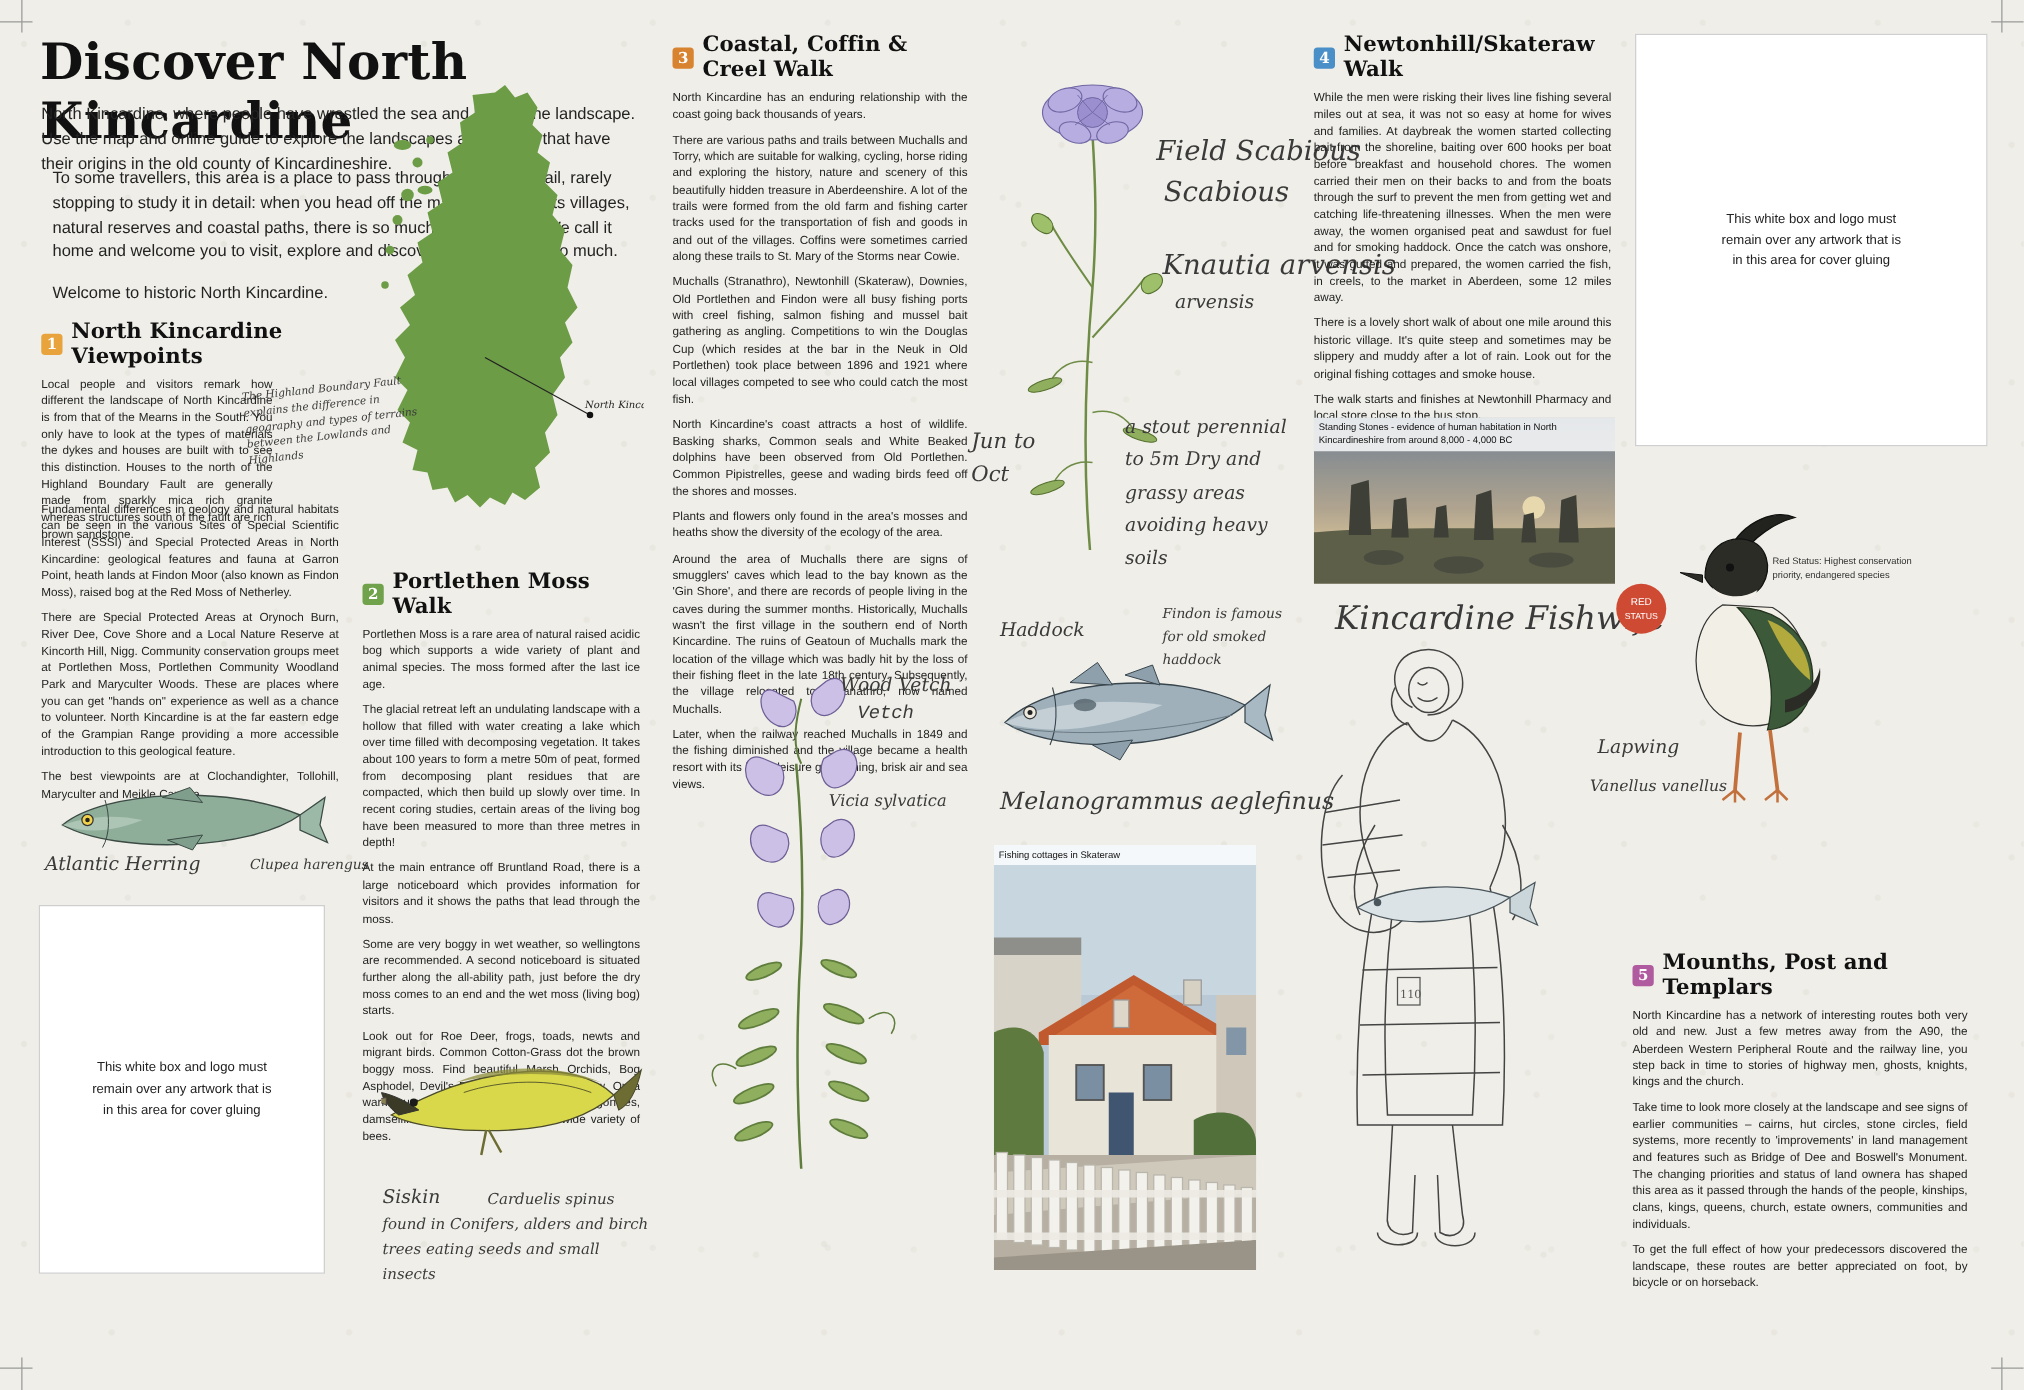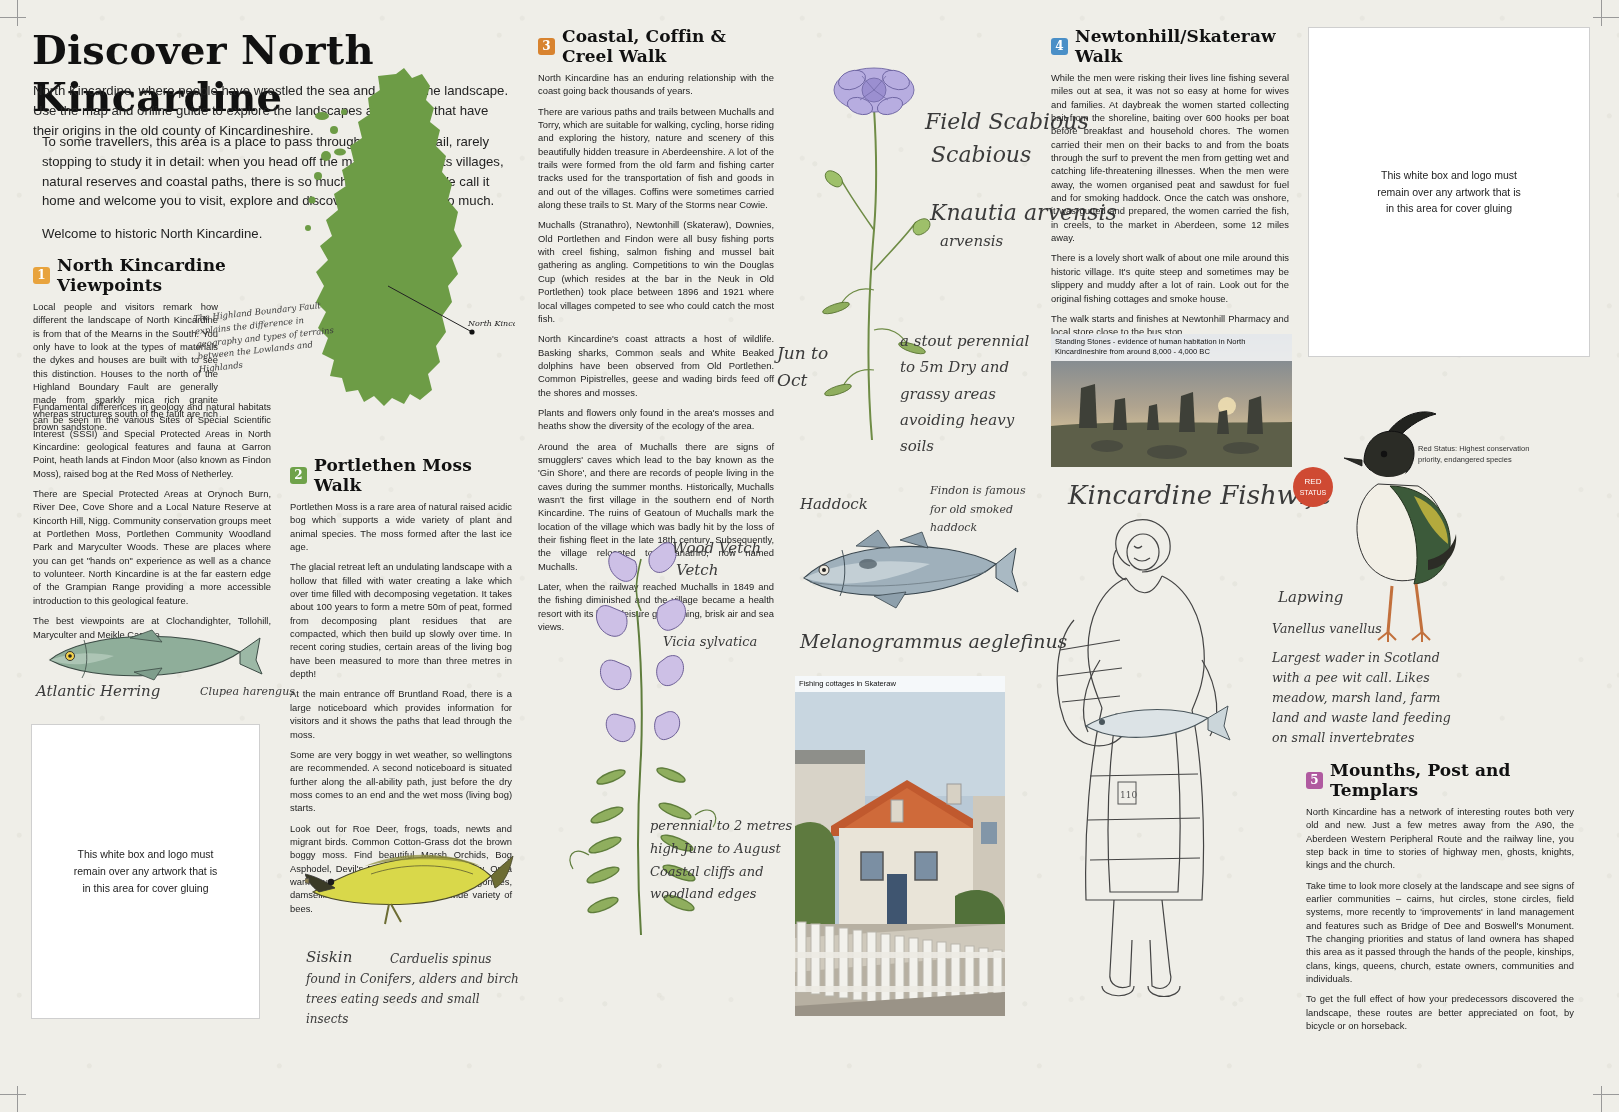--- a/index.html
+++ b/index.html
@@ -236,24 +236,23 @@
         <path d="M74 200 C58 194, 56 220, 74 226 C86 230, 94 214, 88 204 Z"></path>
         <path d="M120 198 C136 190, 142 218, 122 224 C112 228, 106 212, 112 202 Z"></path>
       </g>
       <path d="M96 96 C88 80, 92 60, 96 44" fill="none" stroke="#5f7d3c" stroke-width="1.6"></path>
       <path d="M150 300 C166 288, 176 300, 168 312" fill="none" stroke="#5f7d3c" stroke-width="1.2"></path>
       <path d="M44 340 C28 330, 20 342, 28 354" fill="none" stroke="#5f7d3c" stroke-width="1.2"></path>
     </svg>
   </div>
   <div class="hand hand-md" style="position:absolute;left:672px;top:538px;line-height:1.45;">
     <div>Wood Vetch</div>
-    <div style="margin-left:4px;">Vetch</div>
+    <div style="margin-left:14px;font-family:Liberation Mono, monospace;">Vetch</div>
   </div>
   <div class="hand hand-sm" style="position:absolute;left:663px;top:632px;font-size:13px;">Vicia sylvatica</div>
-  <div class="hand hand-sm" style="position:absolute;left:650px;top:815px;width:165px;font-size:13px;line-height:1.75;">perennial to 2 metres high June to August Coastal cliffs and woodland edges</div>
 
   <div style="position:absolute;left:790px;top:40px;width:170px;height:400px;">
     <svg viewBox="0 0 170 400" width="170" height="400">
       <path d="M82 400 C76 330, 78 260, 84 190 C88 140, 86 100, 84 68" fill="none" stroke="#6f8c46" stroke-width="2"></path>
       <path d="M84 190 C70 170, 56 150, 48 134" fill="none" stroke="#6f8c46" stroke-width="1.6"></path>
       <path d="M84 230 C100 212, 116 196, 126 182" fill="none" stroke="#6f8c46" stroke-width="1.6"></path>
       <g fill="#b7ade0" stroke="#6f66a3" stroke-width=".9">
         <ellipse cx="84" cy="50" rx="40" ry="22"></ellipse>
         <ellipse cx="62" cy="40" rx="14" ry="9" transform="rotate(-20 62 40)"></ellipse>
         <ellipse cx="106" cy="40" rx="14" ry="9" transform="rotate(20 106 40)"></ellipse>
@@ -472,21 +471,20 @@
       </g>
       <g stroke="#c2703c" stroke-width="2" fill="none">
         <path d="M70 232 L60 240 M70 232 L78 240 M70 232 L70 242"></path>
         <path d="M104 232 L94 240 M104 232 L112 240 M104 232 L104 242"></path>
       </g>
     </svg>
   </div>
   <div class="ital-note" style="position:absolute;left:1418px;top:444px;width:120px;">Red Status: Highest conservation priority, endangered species</div>
   <div class="hand hand-md" style="position:absolute;left:1278px;top:588px;">Lapwing</div>
   <div class="hand hand-sm" style="position:absolute;left:1272px;top:620px;font-size:12.5px;">Vanellus vanellus</div>
-  <div class="hand hand-sm" style="position:absolute;left:1272px;top:648px;width:190px;font-size:12.5px;line-height:1.6;">Largest wader in Scotland with a pee wit call. Likes meadow, marsh land, farm land and waste land feeding on small invertebrates</div>
 
   <div class="white-box" style="left:1308px;top:27px;width:280px;height:328px;position:absolute;">
     <div style="width:150px;">This white box and logo must remain over any artwork that is in this area for cover gluing</div>
   </div>
 
   <div style="position:absolute;left:1306px;top:760px;width:270px;">
     <div class="sect-head">
       <span class="num" style="background:#b05aa0;">5</span>
       <span class="sect-title">Mounths, Post and Templars</span>
     </div>

